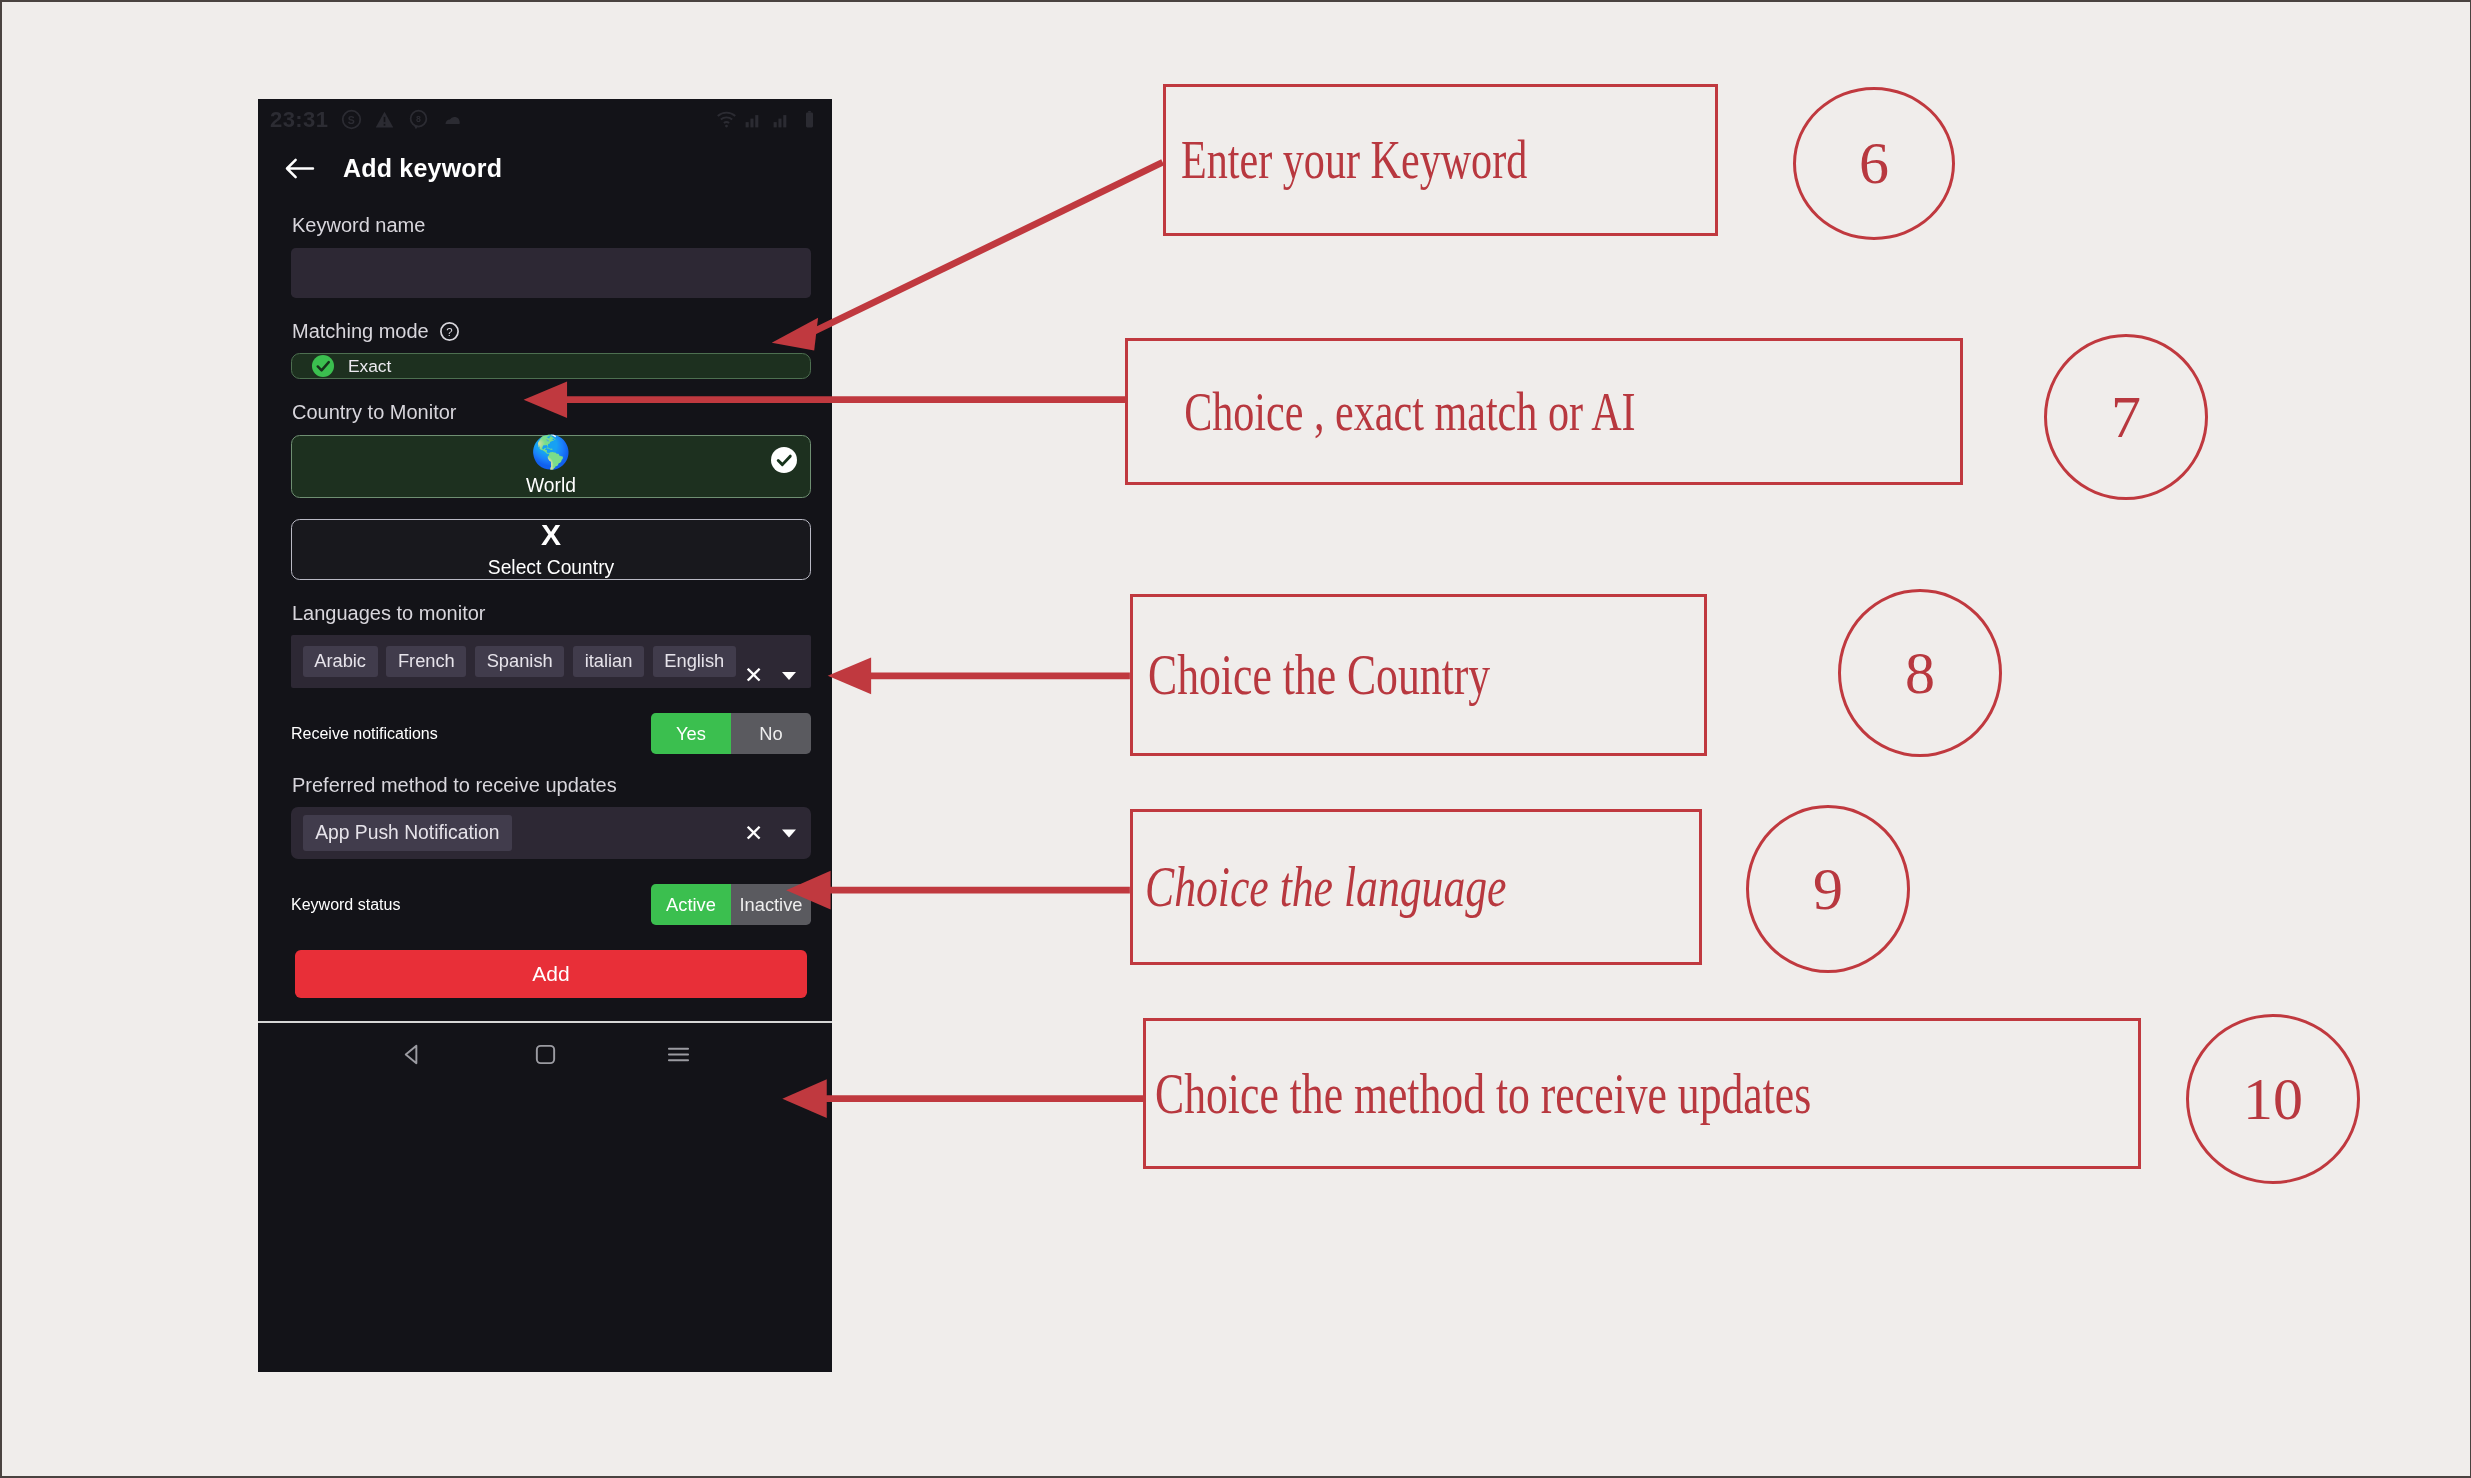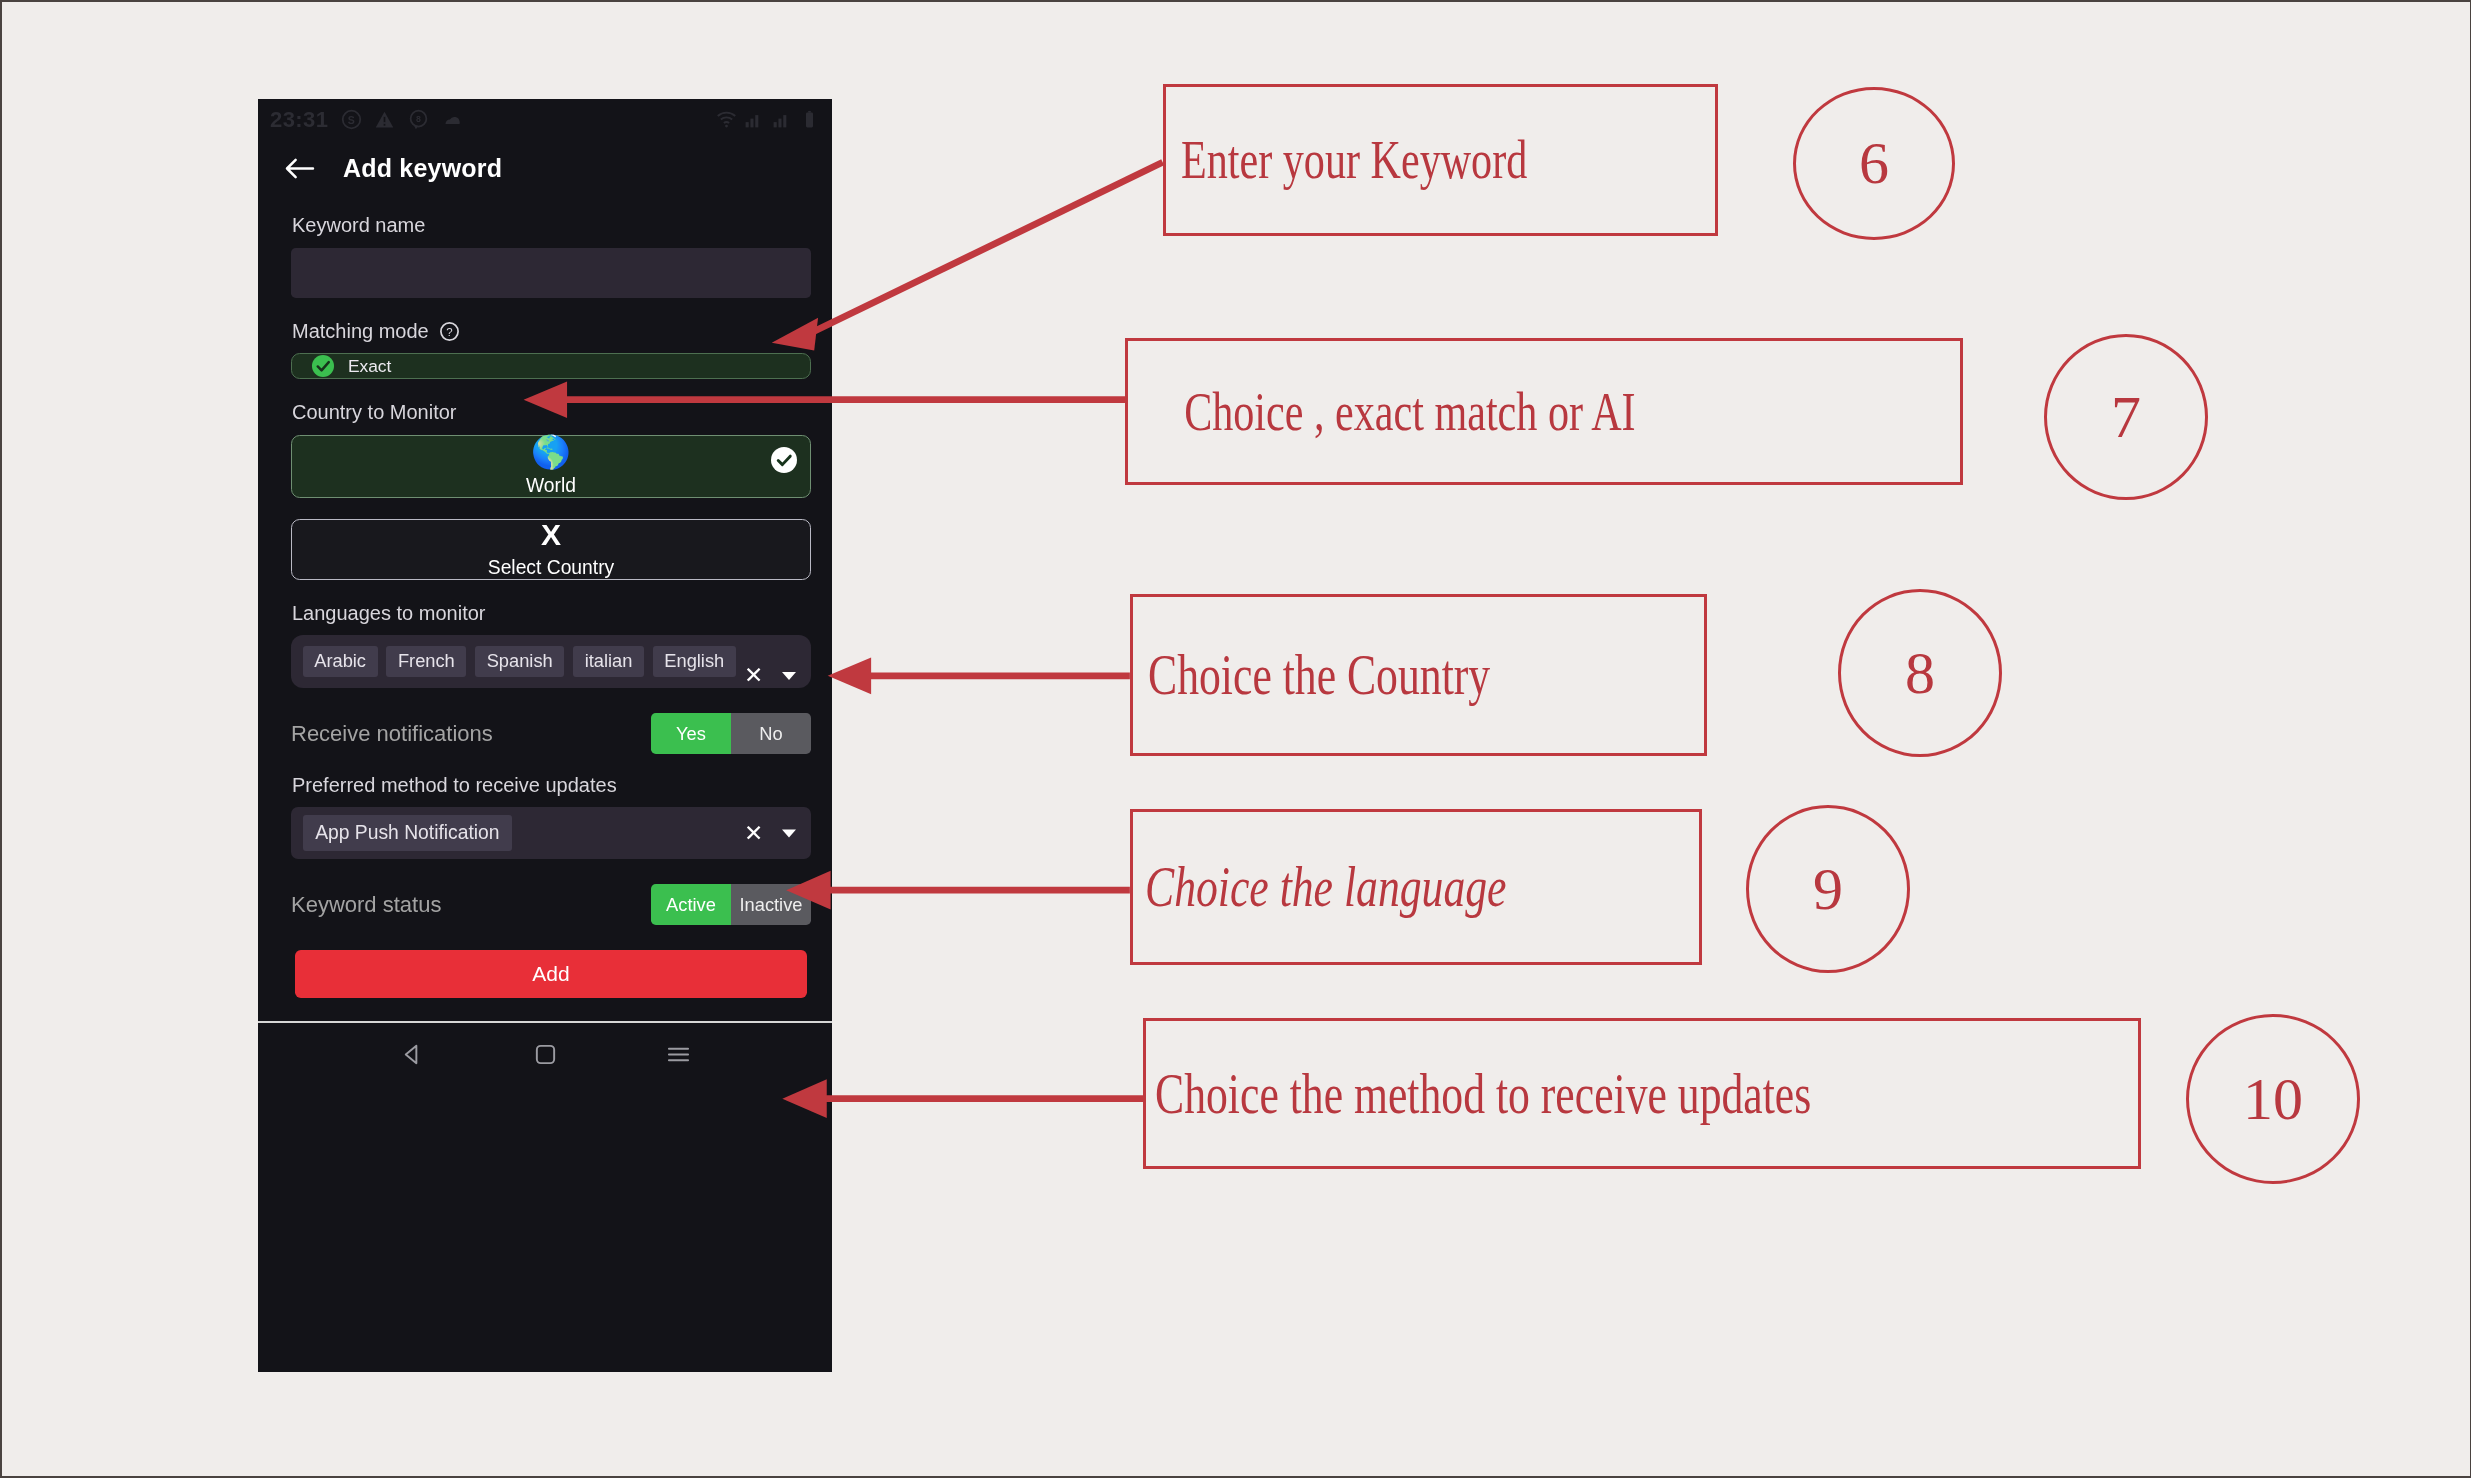--- a/index.html
+++ b/index.html
@@ -63,36 +63,36 @@
     gap:6.8px;box-sizing:border-box;
   }
   .ctry-card.sel{background:#1d301f;border:1px solid #6f8f72;}
   .ctry-card.unsel{background:#18181d;border:1px solid #b9b9c4;}
   .ctry-glyph{font-size:32px;line-height:1;}
   .ctry-x{color:#fff;font-size:30px;font-weight:600;line-height:1;font-family:"Liberation Sans",sans-serif;}
   .ctry-label{color:#fff;font-size:19.3px;}
   .ctry-check{position:absolute;top:10.6px;right:13.5px;width:26px;height:26px;}
 
   .multisel{
-    background:#2d2834;border-radius:12px;padding:10.6px 11.6px 11.6px 11.6px;
+    background:#2d2834;border-radius:2px;padding:10.6px 11.6px 11.6px 11.6px;
     position:relative;min-height:48px;box-sizing:border-box;
   }
   .chips{display:flex;flex-wrap:wrap;gap:8.7px;max-width:436px;}
   .chip{
     background:#413c4c;color:#e6e3ea;font-size:18.3px;
     padding:4.8px 11.6px 5.8px 11.6px;border-radius:2.9px;line-height:1.12;
   }
   .sel-actions{
     position:absolute;right:15.4px;top:29px;display:flex;align-items:center;gap:18.3px;
   }
   .sel-x{color:#fff;font-size:23px;line-height:1;font-weight:400;}
   .caret{width:0;height:0;border-left:7.7px solid transparent;border-right:7.7px solid transparent;border-top:8.7px solid #fff;}
 
   .toggle-row{display:flex;align-items:center;margin-top:25px;}
-  .toggle-row .tl{color:#a3a3a3;font-size:22px;}
+  .toggle-row .tl{color:#ffffff;font-size:16px;}
   .seg{margin-left:auto;display:flex;border-radius:4.8px;overflow:hidden;width:160px;height:41px;}
   .seg div{flex:1;display:flex;align-items:center;justify-content:center;font-size:18.3px;}
   .seg .on{background:#3bbf4f;color:#fff;}
   .seg .off{background:#5a5a5f;color:#eee;}
 
   .method-sel{
     background:#2d2834;border-radius:7px;height:52px;display:flex;align-items:center;
     padding:0 11.6px;position:relative;box-sizing:border-box;
   }
   .method-sel .chip{font-size:19.3px;padding:6.8px 12.6px 7.7px 12.6px;}

